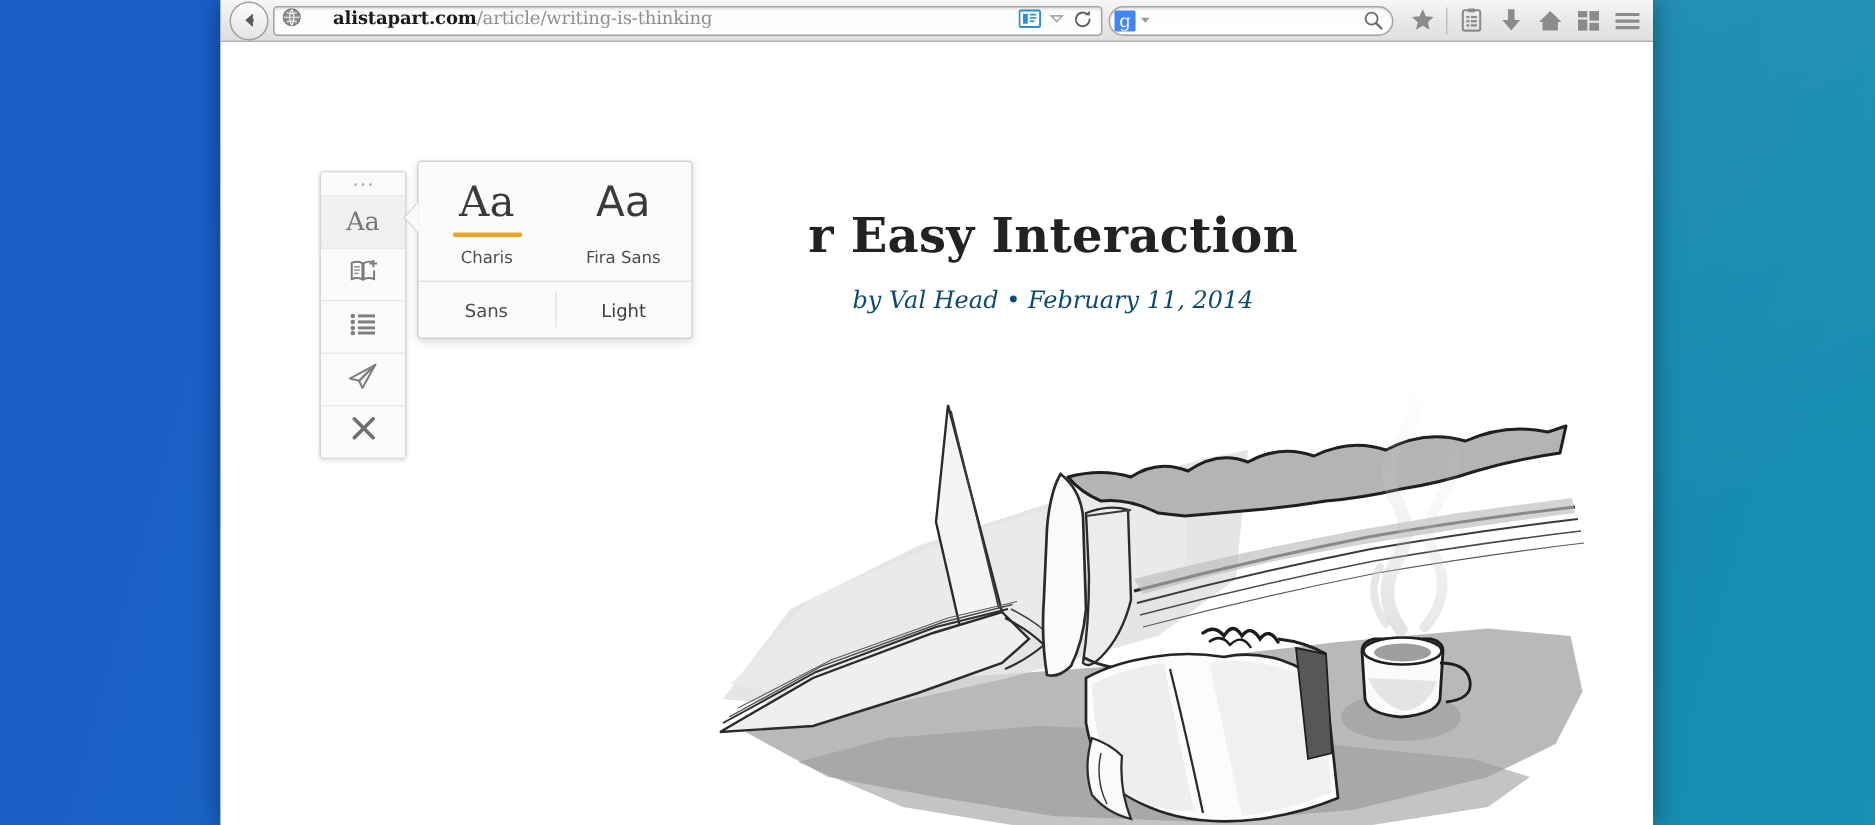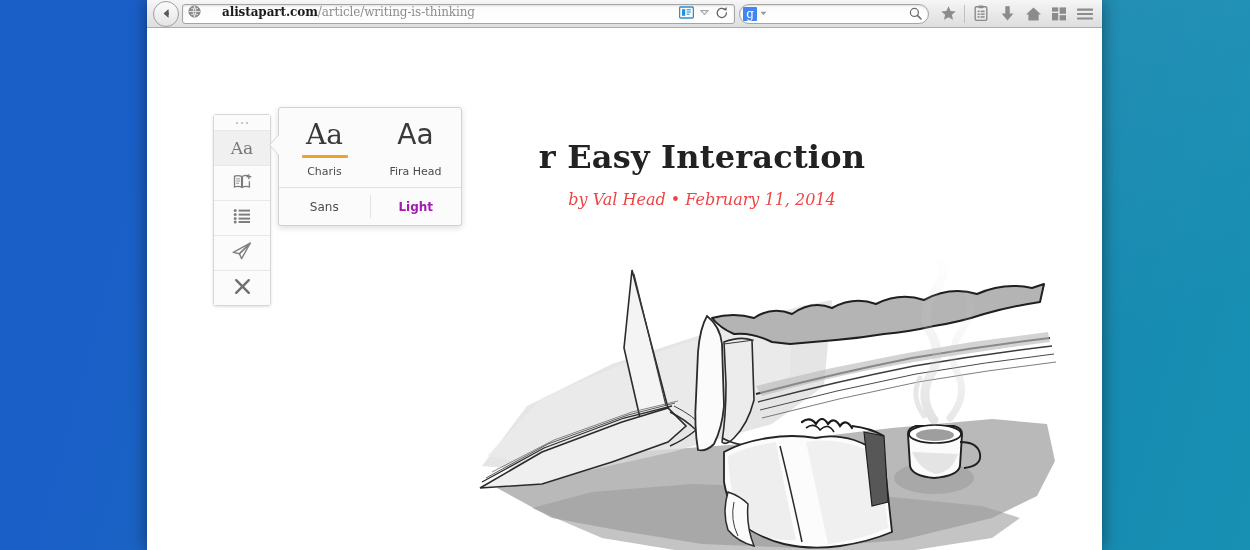--- a/index.html
+++ b/index.html
@@ -156,21 +156,21 @@
     font-weight: bold;
     color: #222;
     letter-spacing: 0.2px;
     margin: 0 0 14px 0;
     white-space: nowrap;
   }
   #article-byline {
     font-family: "DejaVu Serif", "Liberation Serif", serif;
     font-style: italic;
     font-size: 16px;
-    color: #ef4444;
+    color: #0c4a6e;
     margin: 0;
     text-align: center;
   }
 
   
   #article-illustration {
     position: absolute;
     left: 325px; top: 228px;
     width: 600px; height: 320px;
   }
@@ -271,21 +271,21 @@
     display: flex;
     height: 37px;
   }
   .theme-choice {
     flex: 1 1 50%;
     display:flex; align-items:center; justify-content:center;
     font-family: "DejaVu Sans", "Liberation Sans", sans-serif;
     font-size: 12px;
     color: #4c4c4c;
   }
-  .theme-choice.selected { font-weight: bold; color: #a21caf; }
+  .theme-choice.selected { font-weight: normal; color: #404040; }
   #theme-divider { width:1px; background:#e2e2e2; margin: 7px 0; }
 
 </style>
 </head>
 <body>
 
 <div id="desktop">
   <div id="desktop-right-sheen"></div>
 </div>
 
@@ -560,21 +560,21 @@
 
       <div id="font-choices">
         <div class="font-choice serif-sample selected">
           <div class="sample">Aa</div>
           <div class="underline"></div>
           <div class="name">Charis</div>
         </div>
         <div class="font-choice sans-sample">
           <div class="sample">Aa</div>
           <div class="underline"></div>
-          <div class="name">Fira Head</div>
+          <div class="name">Fira Sans</div>
         </div>
       </div>
 
       <div id="theme-choices">
         <div class="theme-choice">Sans</div>
         <div id="theme-divider"></div>
         <div class="theme-choice selected">Light</div>
       </div>
     </div>
 

